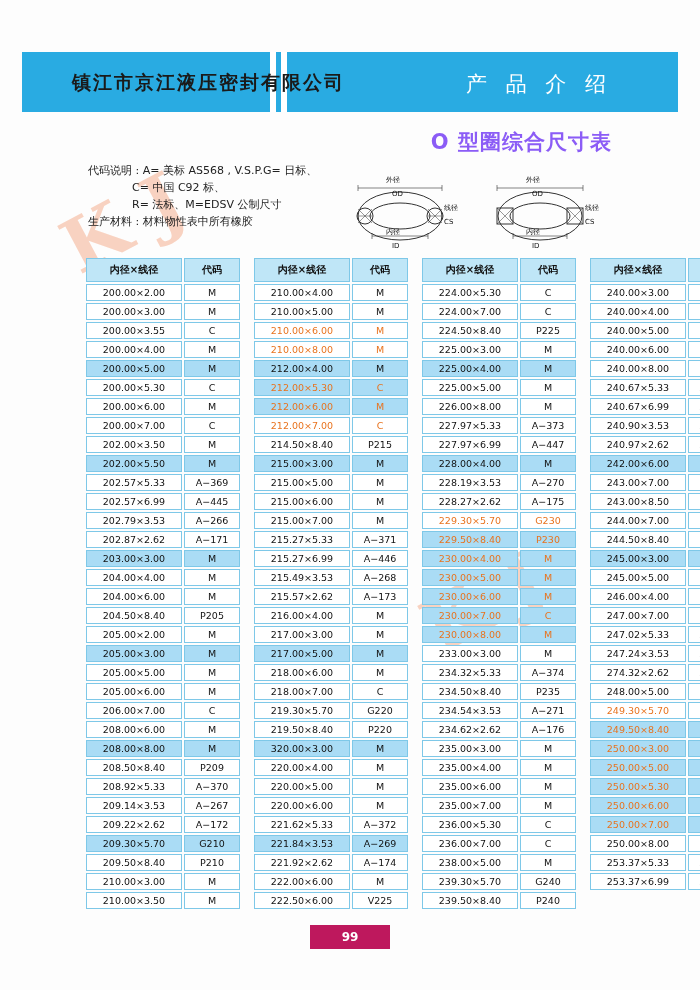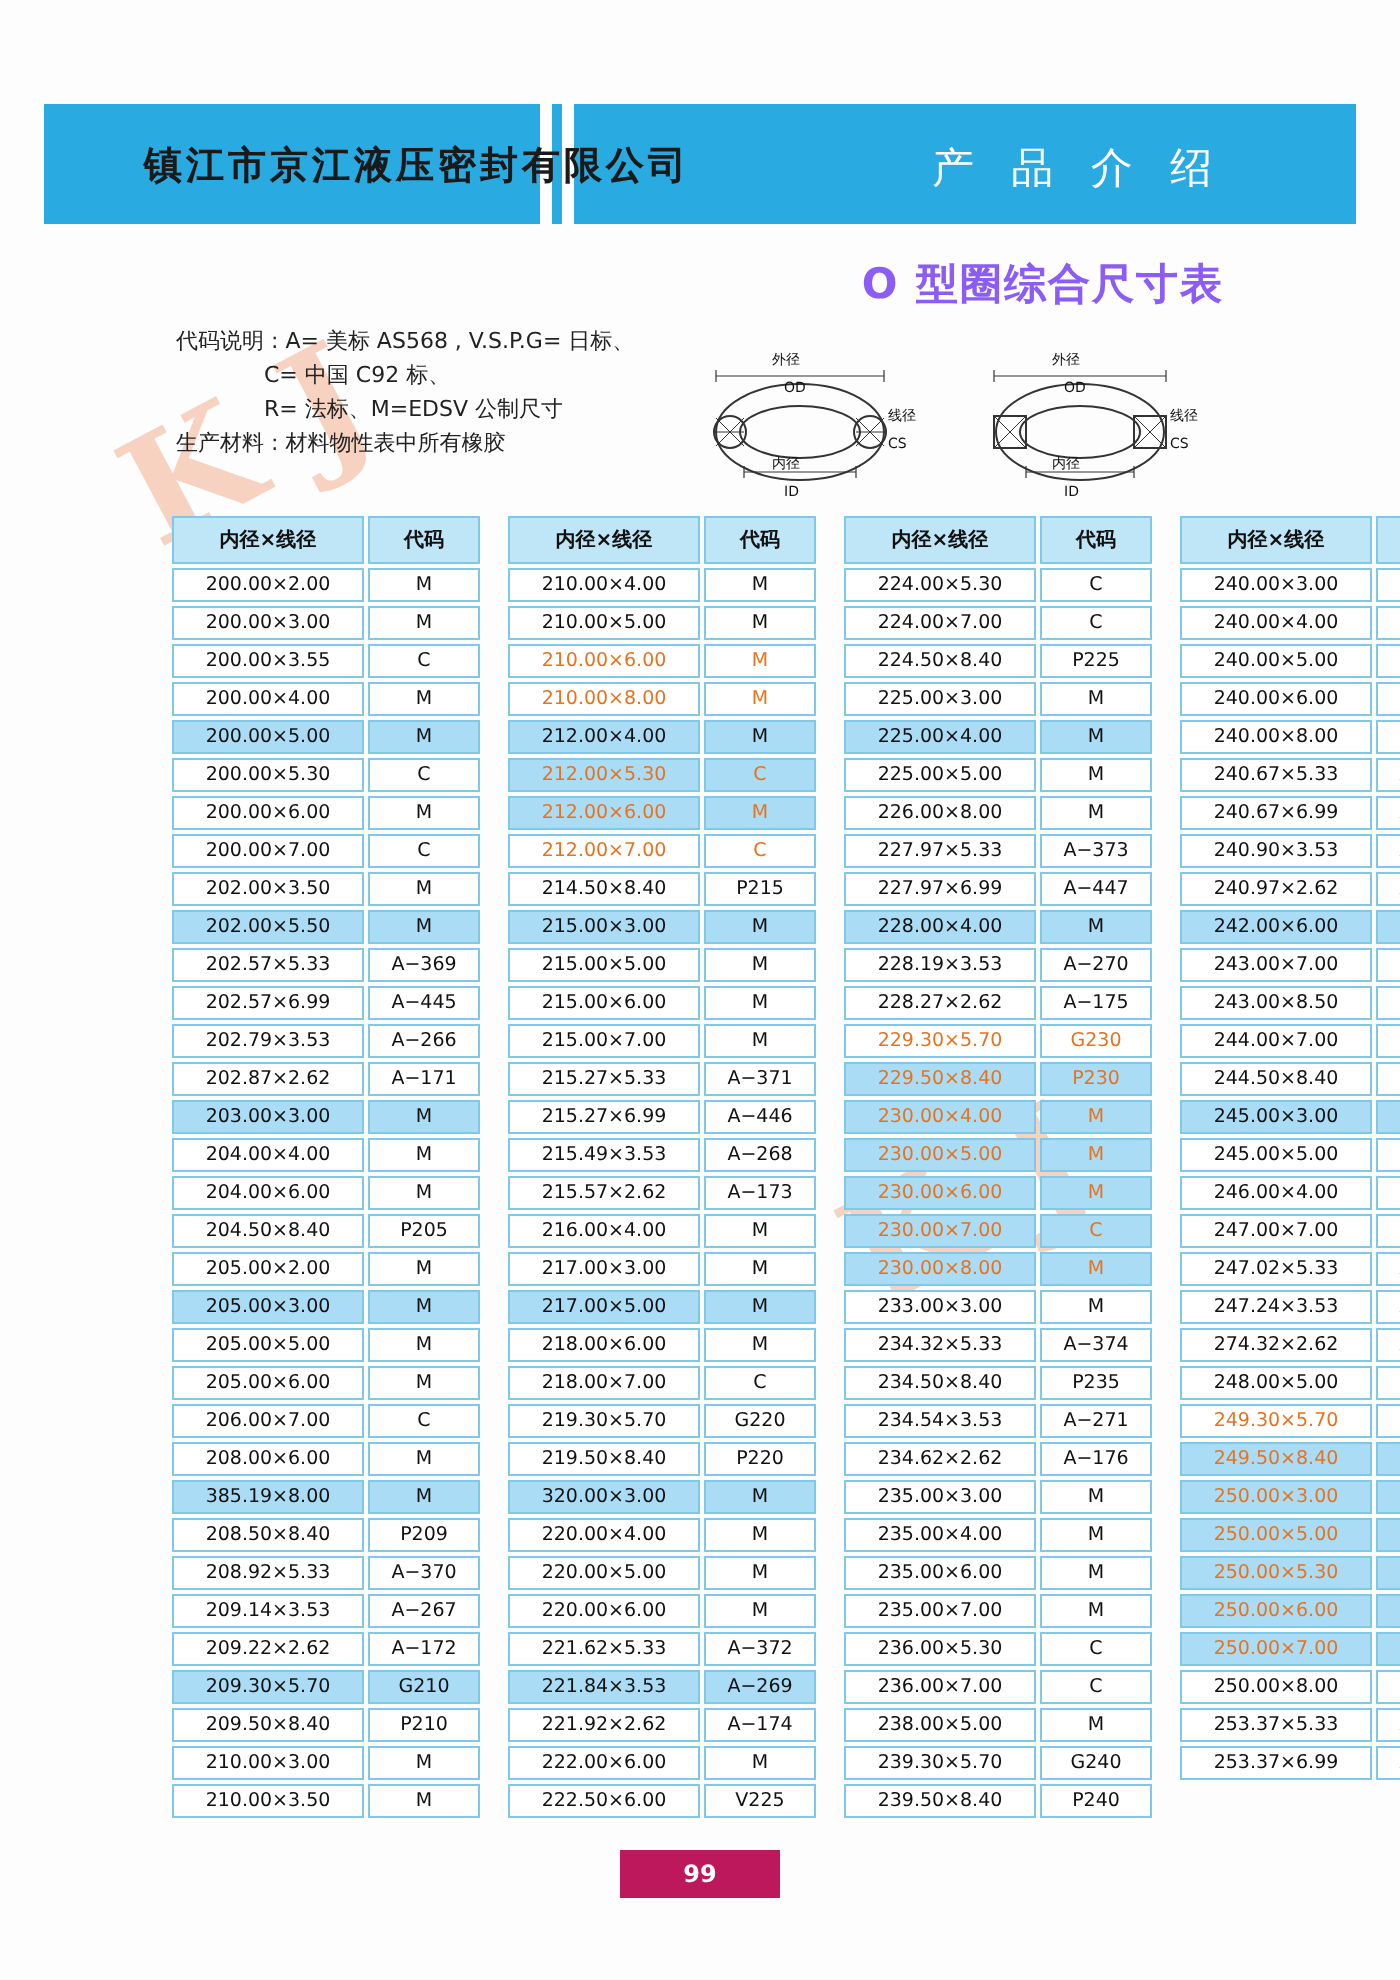--- a/index.html
+++ b/index.html
@@ -520,21 +520,21 @@
             <td>219.50×8.40</td>
             <td>P220</td>
             <td class="gapcol"></td>
             <td>234.62×2.62</td>
             <td>A−176</td>
             <td class="gapcol"></td>
             <td class="hl or">249.50×8.40</td>
             <td class="hl or">P250</td>
           </tr>
           <tr>
-            <td class="hl">385.19×8.00</td>
+            <td class="hl">208.00×8.00</td>
             <td class="hl">M</td>
             <td class="gapcol"></td>
             <td class="hl">320.00×3.00</td>
             <td class="hl">M</td>
             <td class="gapcol"></td>
             <td>235.00×3.00</td>
             <td>M</td>
             <td class="gapcol"></td>
             <td class="hl or">250.00×3.00</td>
             <td class="hl or">M</td>

